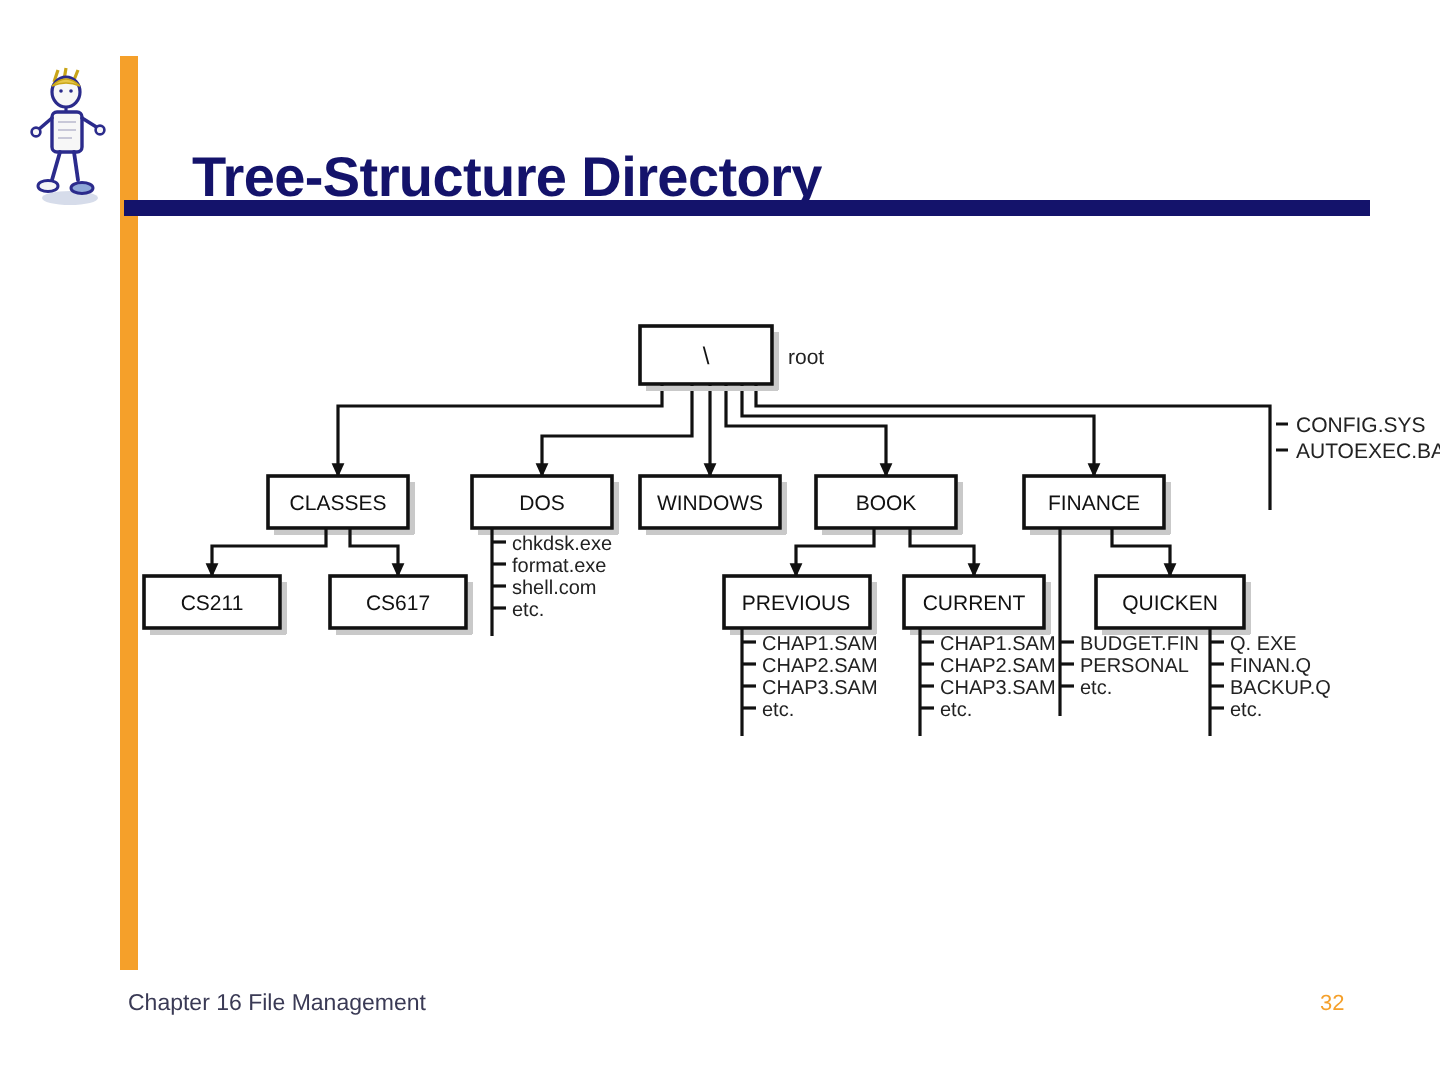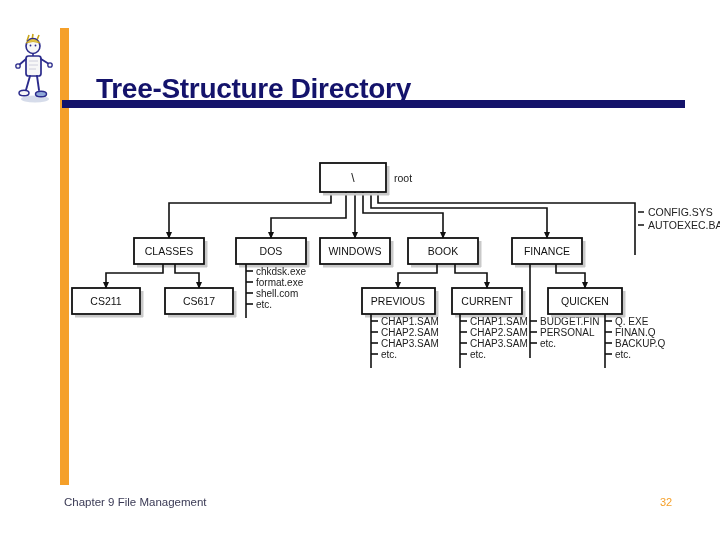--- a/index.html
+++ b/index.html
@@ -309,16 +309,16 @@
         <path d="M605 203 L612 203"></path>
           <path d="M605 214 L612 214"></path>
       </g>
       <text x="615" y="185" font-family="Liberation Sans, sans-serif" font-size="10" fill="#222222">Q. EXE</text>
       <text x="615" y="196" font-family="Liberation Sans, sans-serif" font-size="10" fill="#222222">FINAN.Q</text>
       <text x="615" y="207" font-family="Liberation Sans, sans-serif" font-size="10" fill="#222222">BACKUP.Q</text>
       <text x="615" y="218" font-family="Liberation Sans, sans-serif" font-size="10" fill="#222222">etc.</text>
     </svg>
   </div>
 
-  <div class="footer-text">Chapter 9 File Management</div>
+  <div class="footer-text">Chapter 16 File Management</div>
   <div class="footer-page">32</div>
 
 </div>
 
 </body></html>

